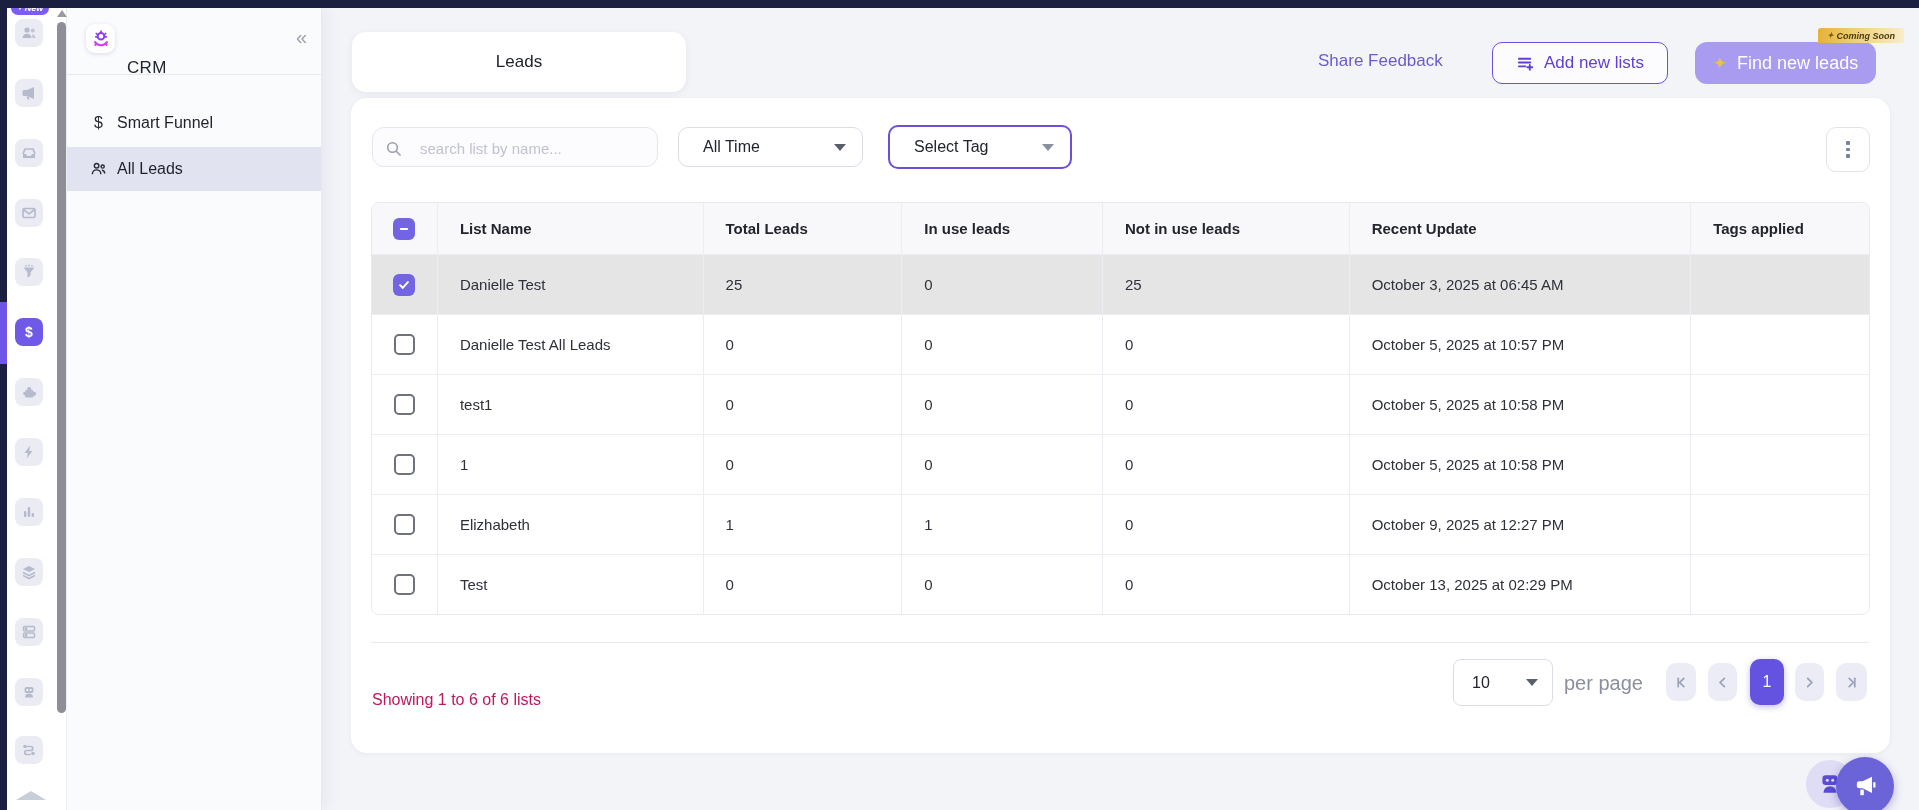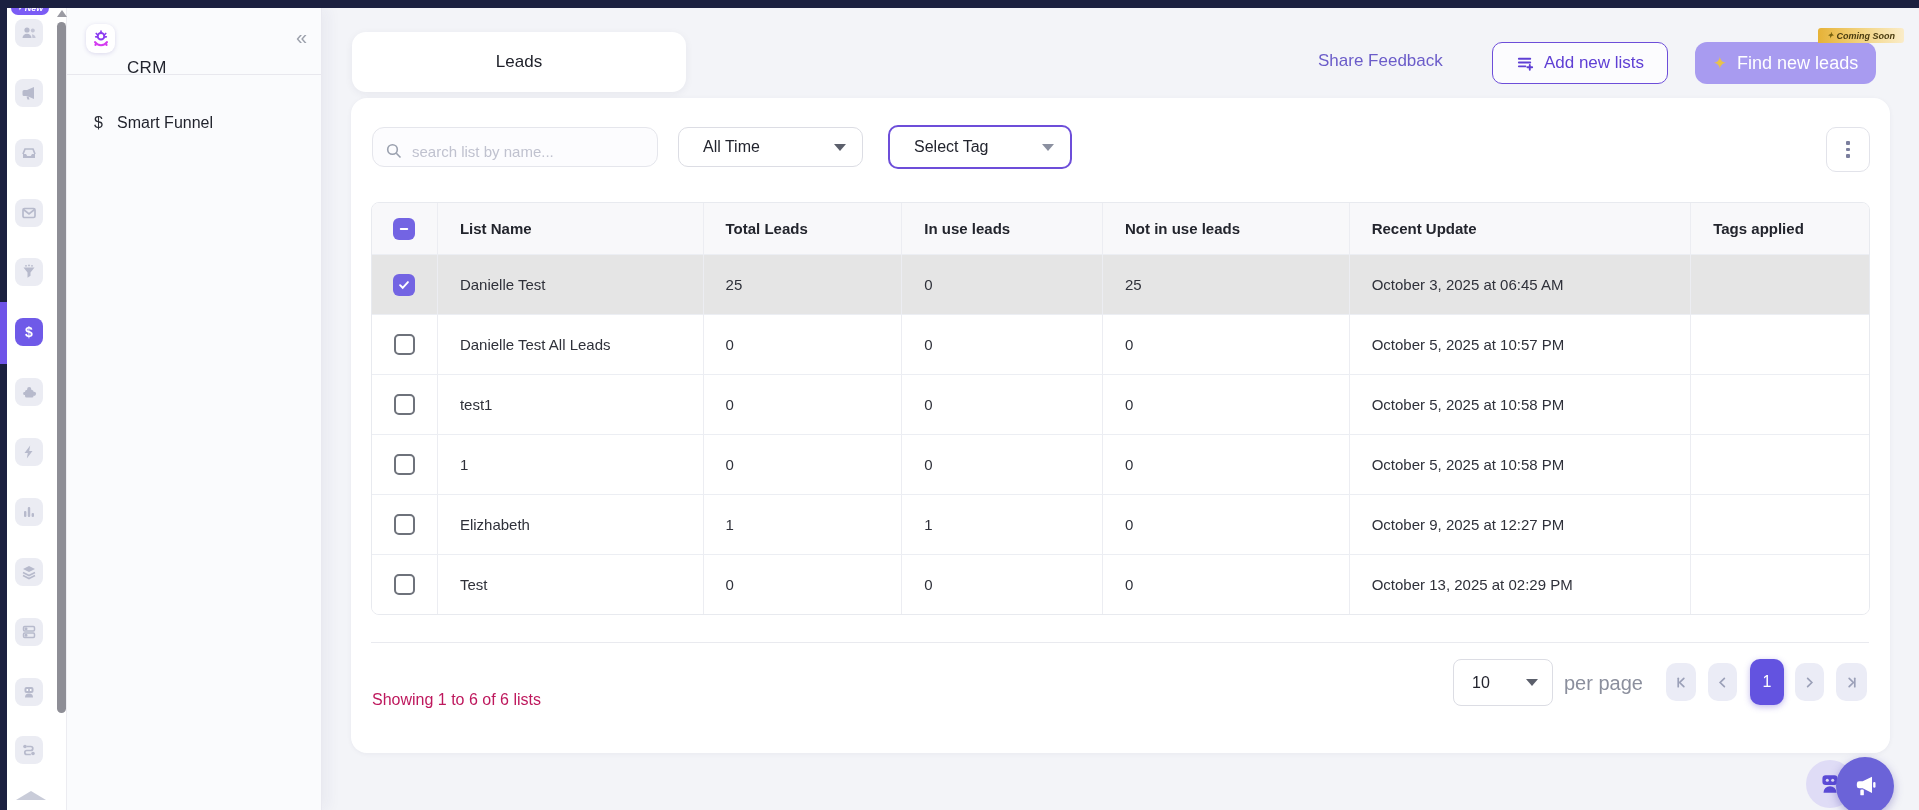--- a/index.html
+++ b/index.html
@@ -62,21 +62,21 @@
             background:linear-gradient(90deg,#e6b237 0%,#f3d687 55%,#faecc9 100%);
             border-radius:3px 3px 3px 0; display:flex; align-items:center; justify-content:center; gap:3px;
             font-size:9px; font-style:italic; font-weight:700; color:#4a3c10; z-index:5; }
   .ribbon .sparkle { font-size:8px; color:#7a640f; }
 
   
   .card { position:absolute; left:29px; top:90px; width:1539px; height:655px; background:#fff;
           border-radius:16px; box-shadow:0 1px 5px rgba(30,30,70,.05); }
 
   .search-box { position:absolute; left:21px; top:29px; width:286px; height:40px; background:#fcfcfe;
-                border:1px solid #e5e6ec; border-radius:12px; display:flex; align-items:flex-end; padding:6px 12px; gap:9px; }
+                border:1px solid #e5e6ec; border-radius:12px; display:flex; align-items:flex-start; padding:12px 12px; gap:17px; }
   .search-box input { border:none; outline:none; background:transparent; font-size:15px; color:#3a3c46; width:100%;
                       font-family:"Liberation Sans", sans-serif; }
   .search-box input::placeholder { color:#c0c2cf; }
 
   .dd { position:absolute; height:40px; background:#fff; border:1px solid #dcdde4; border-radius:10px;
         display:flex; align-items:center; justify-content:space-between; padding:0 16px 0 24px;
         font-size:16px; color:#22242e; cursor:pointer; }
   .dd-time { left:327px; top:29px; width:185px;justify-content:space-between; }
   .dd-tag  { left:537px; top:27px; width:184px; height:44px; border:2px solid #6d4ed9; }
   .caret { width:0; height:0; border-left:6px solid transparent; border-right:6px solid transparent;
@@ -245,20 +245,31 @@
     </div>
     <div class="sb-title">CRM</div>
     <div class="sb-collapse">«</div>
   </div>
   <div style="height:24px"></div>
   <div class="sb-item">
     <span class="sb-ic">
         <span class="sb-dollar">$</span>
       </span>
     <span>Smart Funnel</span>
+  </div>
+  <div class="sb-item active">
+    <span class="sb-ic">
+      <svg viewBox="0 0 18 18" width="18" height="18" fill="none" stroke="#2a2c35" stroke-width="1.5">
+        <circle cx="7" cy="5.5" r="2.4"></circle>
+          <path d="M2.5 14.5c0-2.6 2-4.6 4.5-4.6s4.5 2 4.5 4.6"></path>
+        <circle cx="13.4" cy="6.4" r="1.7"></circle>
+          <path d="M12.6 10.3c1.8.3 3 1.7 3 3.4"></path>
+      </svg>
+    </span>
+    <span>All Leads</span>
   </div>
 </div>
 
 <div class="main">
 
   <div class="tabs-box">
     <div class="tab">
         <span>Leads</span>
       </div>
   </div>

